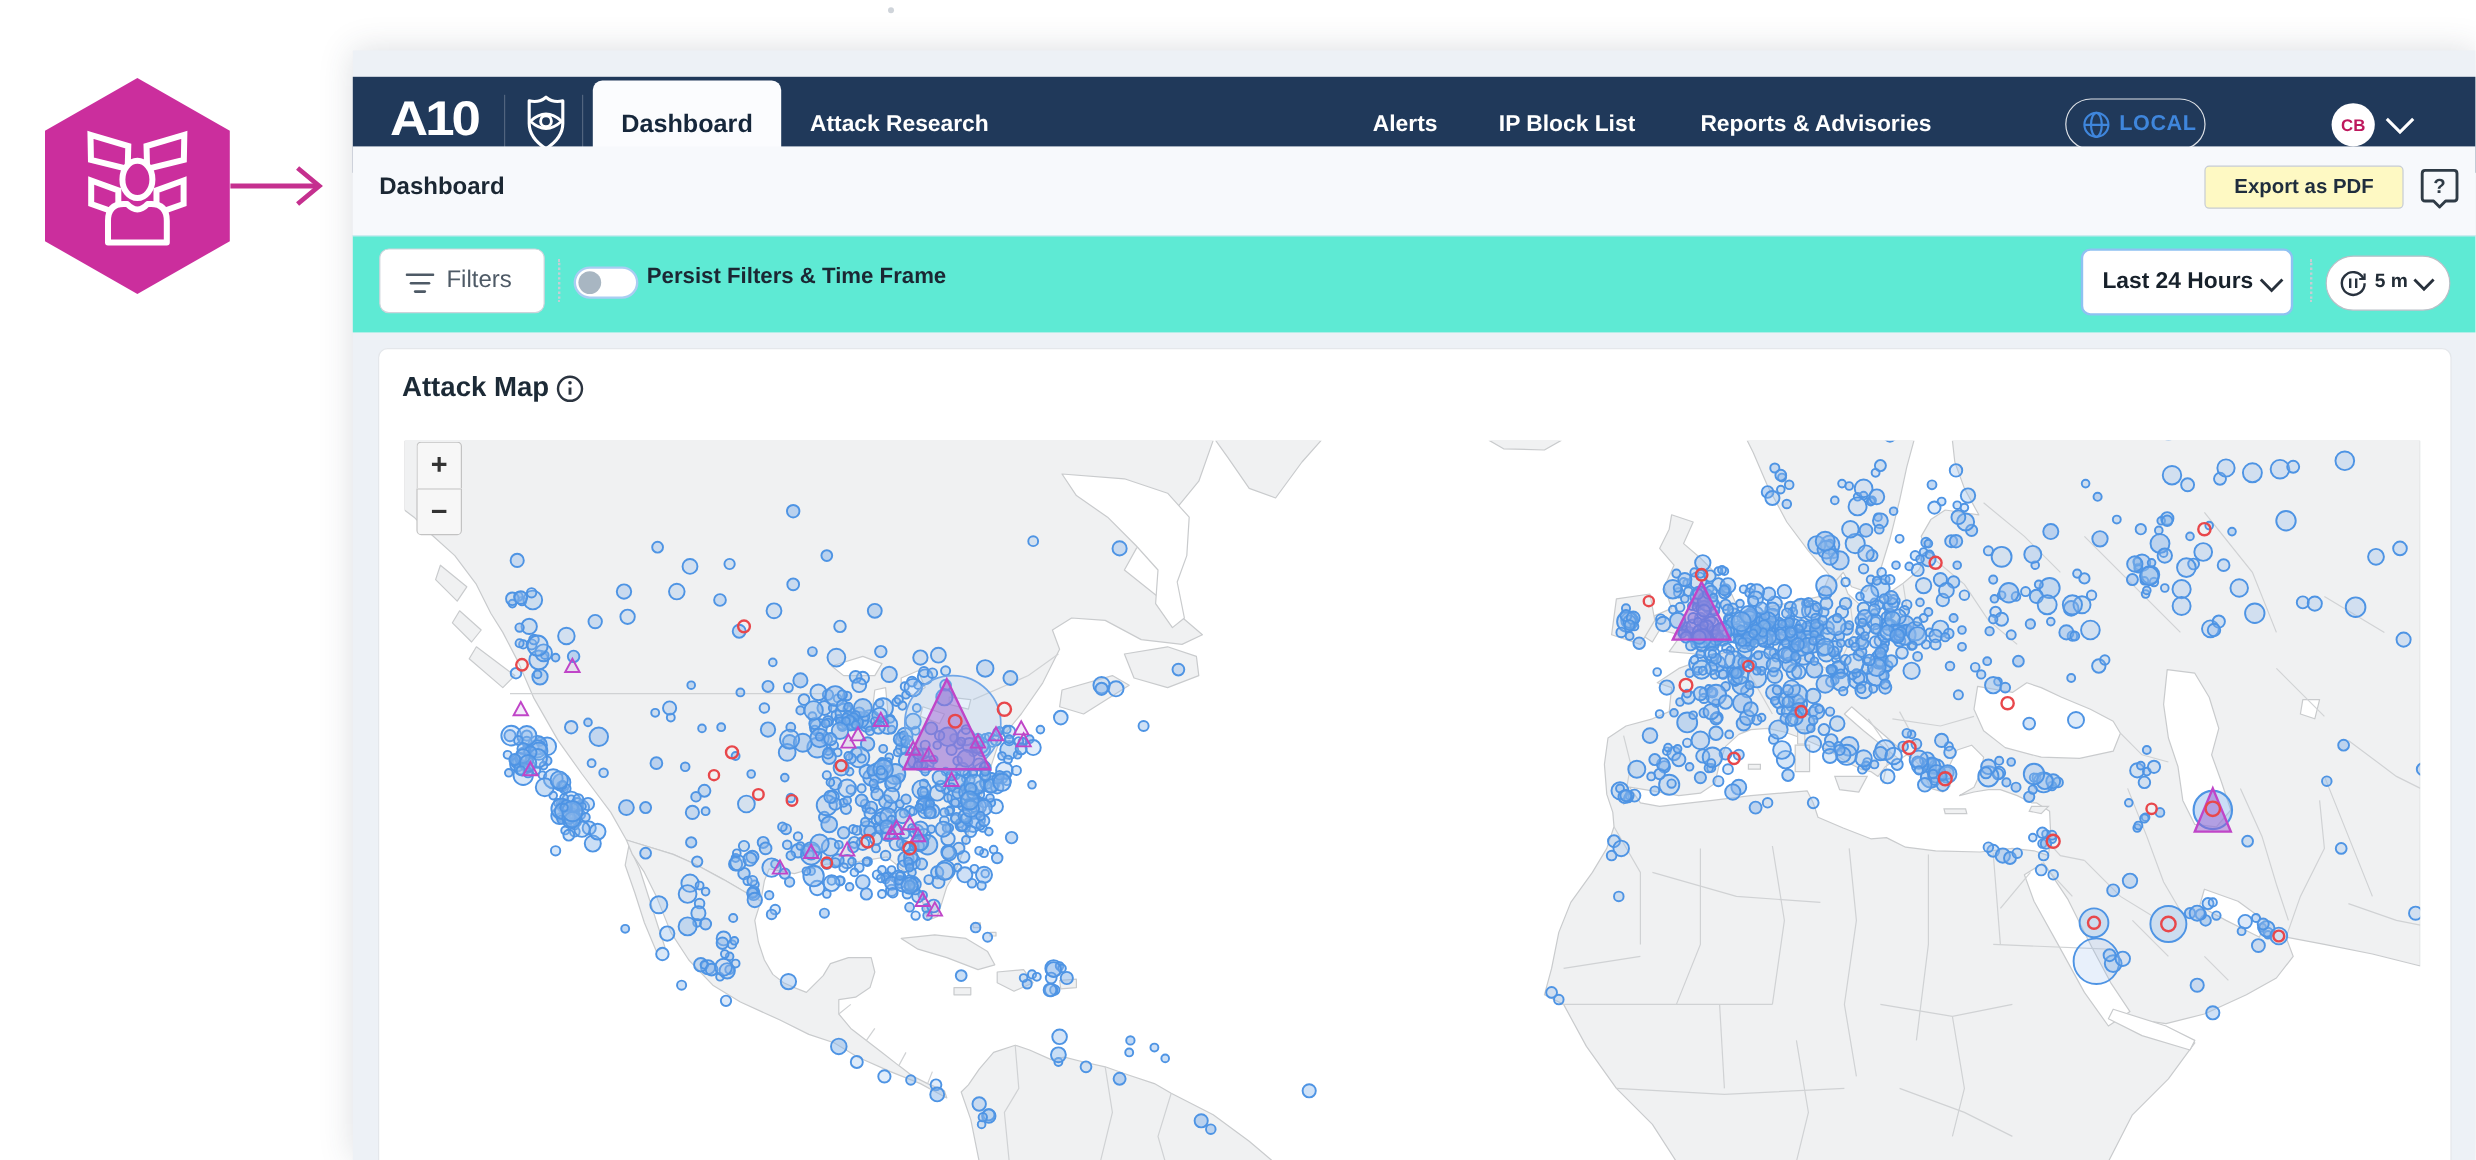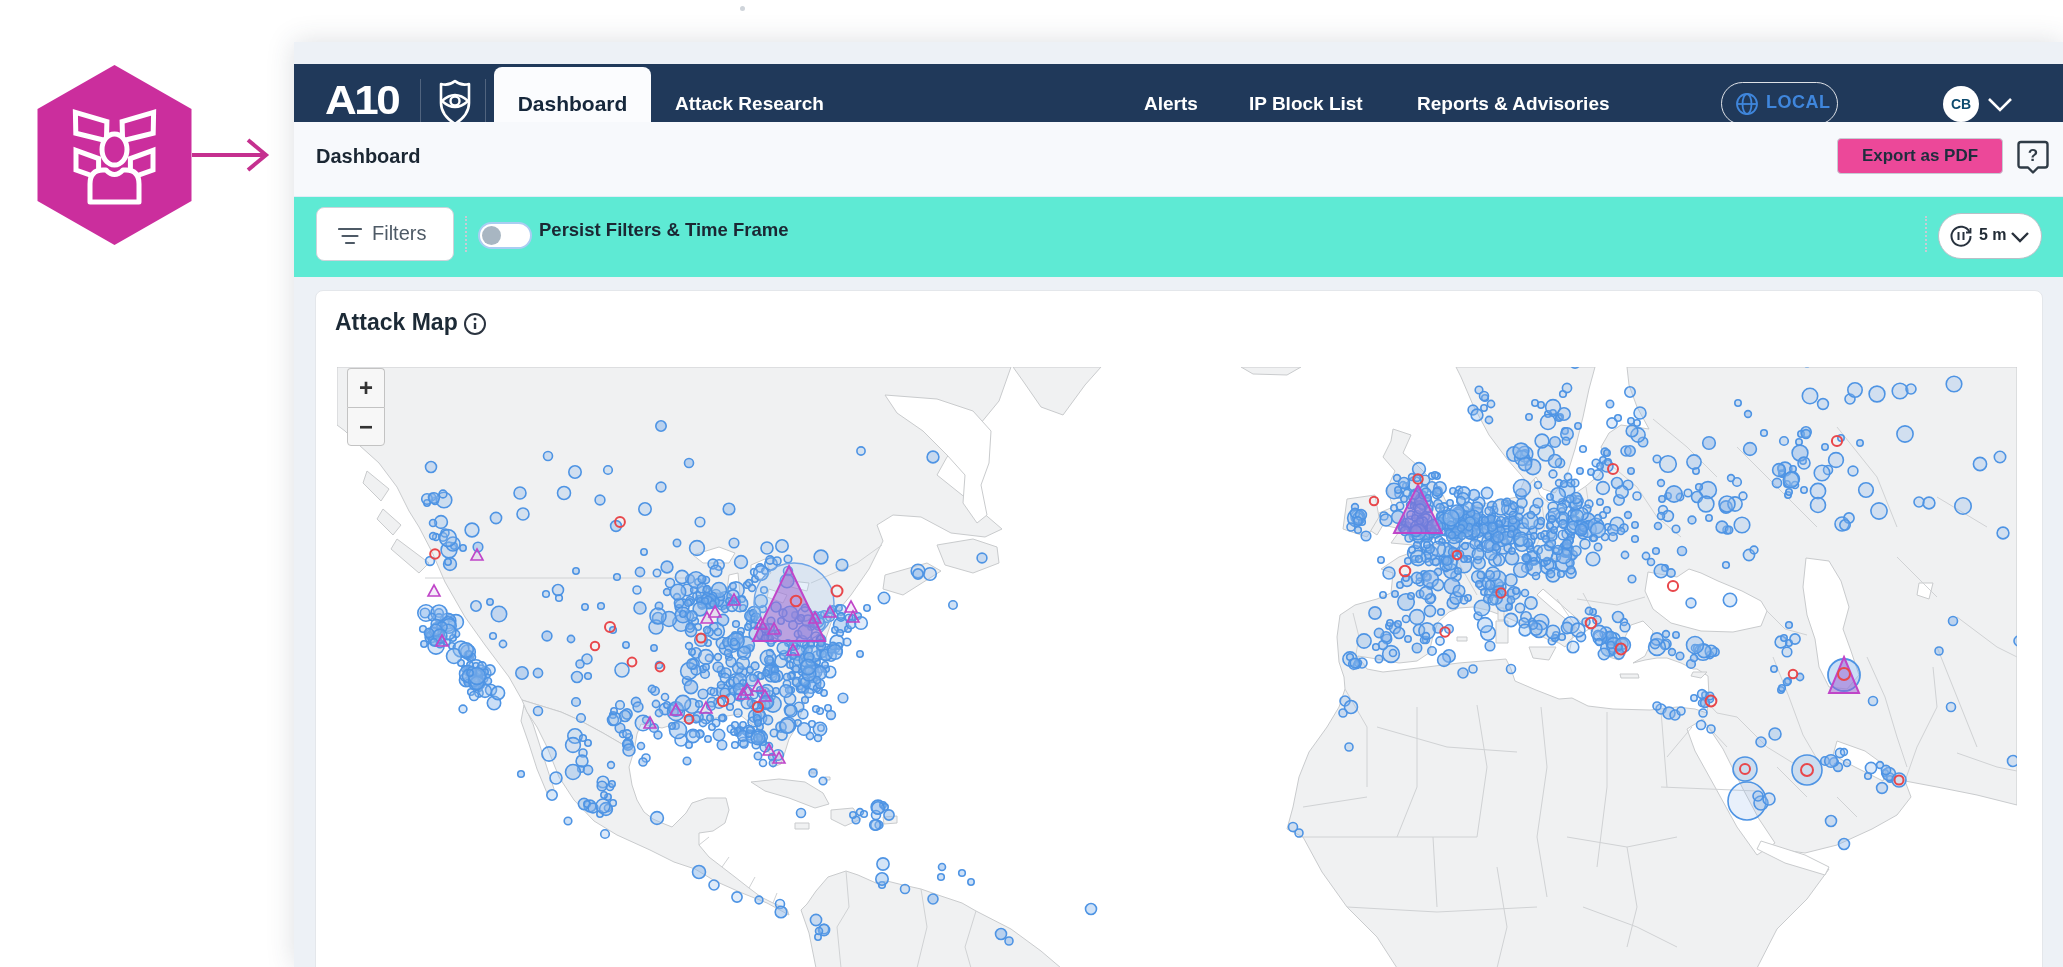--- a/index.html
+++ b/index.html
@@ -18,25 +18,25 @@
   font-size:21px; font-weight:700; }
 #tab i { position:absolute; left:26px; right:25px; bottom:5px; height:4px; background:#2c7be5;
   border-radius:2px; }
 .navlink { position:absolute; top:0; height:88px; line-height:80px; color:#fff; font-size:19px;
   font-weight:600; white-space:nowrap; }
 #localpill { position:absolute; left:1427px; top:18px; width:117px; height:43px;
   border:1.5px solid rgba(255,255,255,.85); border-radius:22px;text-align:right; }
 #localpill span { position:absolute; left:44px; top:9px; color:#3f86dc; font-size:18px;
   font-weight:700; letter-spacing:.5px; }
 #cb { position:absolute; left:1649px; top:22px; width:36px; height:36px; border-radius:50%;
-  background:#fff; text-align:center; line-height:36px; font-size:14px; font-weight:700; color:#0c4a6e; }
+  background:#fff; text-align:center; line-height:36px; font-size:14px; font-weight:700; color:#be185d; }
 
 #crumb { position:absolute; left:0; top:80px; width:100%; height:74px; background:#f7f9fc; }
 #crumb h1 { position:absolute; left:22px; top:23px; font-size:20px; font-weight:700; color:#1b2733; }
-#exportbtn { position:absolute; left:1543px; top:16px; width:166px; height:36px; background:#ec4899;
+#exportbtn { position:absolute; left:1543px; top:16px; width:166px; height:36px; background:#fef9c3;
   border:1px solid #c6ccd4; border-radius:4px; text-align:center; line-height:34px;
   font-size:17px; font-weight:600; color:#1f2d3d; }
 #helpicon { position:absolute; left:1722px; top:17px; }
 
 #frow { position:absolute; left:0; top:154px; width:100%; height:81px; background:#5eead4;
   border-top:1px solid #e2ecf6; }
 #filtersbtn { position:absolute; left:22px; top:10px; width:138px; height:54px; background:#fff;
   border:1px solid #cdd3da; border-radius:8px; }
 #filtersbtn span { position:absolute; left:55px; top:14px; font-size:20px; color:#4e5a66; font-weight:500; }
 .dotdiv { position:absolute; top:19px; height:36px; width:0; border-left:2px dotted #c6cdd4; }
@@ -136,20 +136,26 @@
             <line x1="8" y1="16" x2="16" y2="16"></line>
           </g>
         </svg>
         <span>Filters</span>
       </div>
       <div class="dotdiv" style="left:171px"></div>
       <div id="toggle">
           <i></i>
         </div>
       <div id="persist">Persist Filters &amp; Time Frame</div>
+      <div id="last24">
+        <span>Last 24 Hours</span>
+        <svg width="22" height="14" viewBox="0 0 22 14" style="position:absolute;left:146px;top:22px">
+          <path d="M2 2 L11 11 L20 2" fill="none" stroke="#28313c" stroke-width="2.4"></path>
+        </svg>
+      </div>
       <div class="dotdiv" style="left:1631px"></div>
       <div id="refresh">
         <svg width="26" height="26" viewBox="0 0 26 26" style="position:absolute;left:9px;top:9px">
           <g fill="none" stroke="#28323e" stroke-width="2">
             <path d="M21.5 9 A9.5 9.5 0 1 0 22.5 13"></path>
             <path d="M22.5 5 L22.5 9.5 L18 9.5" stroke-width="1.8"></path>
             <line x1="10.5" y1="9" x2="10.5" y2="17"></line>
             <line x1="15.5" y1="9" x2="15.5" y2="17"></line>
           </g>
         </svg>

